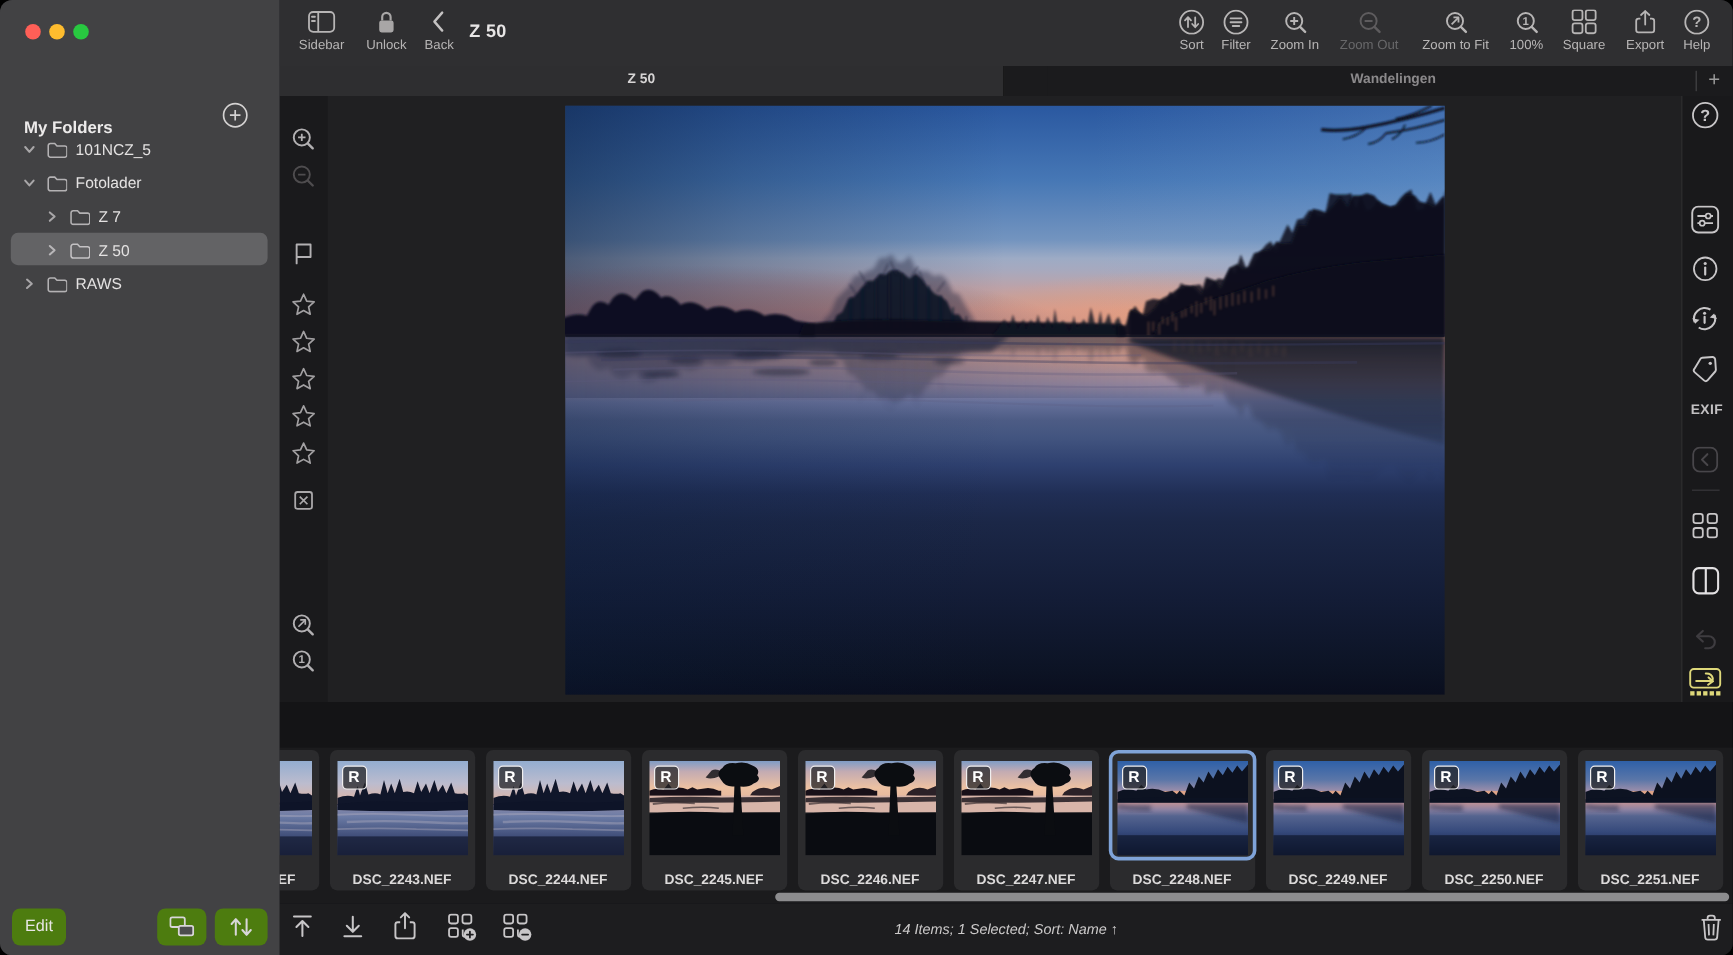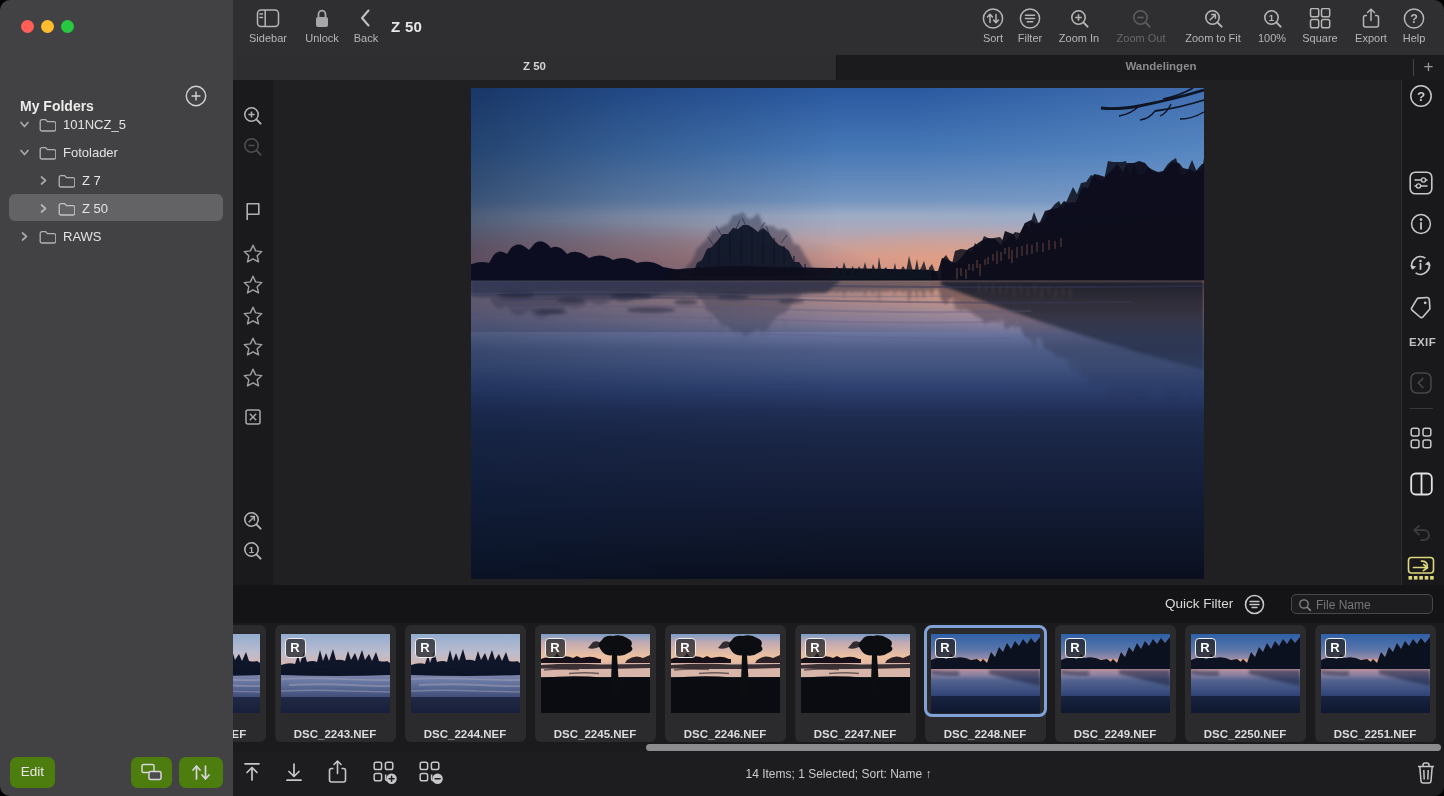--- a/index.html
+++ b/index.html
@@ -58,21 +58,21 @@
   .cell { position:absolute; top:2px; width:121px; height:117px; background:#2b2b2d; border-radius:6px; }
   .cell .thumb { position:absolute; left:6px; top:9px; width:109px; height:79px; overflow:hidden; }
   .cell .fname { position:absolute; left:0; top:103px; width:121px; text-align:center;
                  font-size:11.5px; font-weight:bold; color:#dcdada; }
   .rbadge { position:absolute; left:4px; top:4px; width:21px; height:20px; border:1.8px solid #f0eeee;
             border-radius:4px; background:rgba(35,35,38,.75); color:#fff; font-size:13px; font-weight:bold;
             text-align:center; line-height:17px; z-index:3;}
   .hscroll { position:absolute; left:413px; top:121px; width:795px; height:7px; background:#8c8c8e; border-radius:4px; }
 
   
-  .bottom { position:absolute; left:233px; top:753px; width:1211px; height:43px; background:#1d1d1f; }
+  .bottom { position:absolute; left:233px; top:753px; width:1211px; height:43px; background:#1d1d1f;font-style:italic; }
   .bstat { position:absolute; left:0; top:14px; width:1211px; text-align:center; font-size:12px; color:#cccaca; }
 
   
   .ebtn { position:absolute; background:#4d7c0f; border-radius:7px; }
 </style>
 </head>
 <body>
 <div class="win">
 
   <div class="sidebar">
@@ -525,34 +525,20 @@
         <g fill="#ded87a">
           <rect x="1.5" y="22" width="3.6" height="3.6"></rect>
           <rect x="6.9" y="22" width="3.6" height="3.6"></rect>
           <rect x="12.3" y="22" width="3.6" height="3.6"></rect>
           <rect x="17.7" y="22" width="3.6" height="3.6"></rect>
           <rect x="23.1" y="22" width="3.6" height="3.6"></rect>
         </g>
       </svg>
   </div>
 
-  <div class="qf">
-    <span class="qlabel">Quick Filter</span>
-    <svg class="abs" style="left:1011px; top:9px;" width="21" height="21" viewBox="0 0 21 21">
-        <circle cx="10.5" cy="10.5" r="9" fill="none" stroke="#c8c6c8" stroke-width="1.6"></circle>
-        <path d="M6 7.6 h9 M6 10.6 h9 M8 13.6 h5" stroke="#c8c6c8" stroke-width="1.5" stroke-linecap="round"></path>
-      </svg>
-    <div class="searchbox">
-      <svg class="abs" style="left:6px; top:3px;" width="14" height="14" viewBox="0 0 14 14">
-          <circle cx="6" cy="6" r="4.2" fill="none" stroke="#8a888a" stroke-width="1.3"></circle>
-          <path d="M9.2 9.2 L12.4 12.4" stroke="#8a888a" stroke-width="1.5" stroke-linecap="round"></path>
-        </svg>
-      <span class="ph">File Name</span>
-    </div>
-  </div>
 
   <svg width="0" height="0" style="position:absolute">
     <defs>
       <linearGradient id="taSky" x1="0" y1="0" x2="0" y2="1">
         <stop offset="0" stop-color="#93add0"></stop>
           <stop offset=".5" stop-color="#bcbcce"></stop>
           <stop offset=".85" stop-color="#d9b6ab"></stop>
           <stop offset="1" stop-color="#c7a096"></stop>
       </linearGradient>
       <linearGradient id="taWater" x1="0" y1="0" x2="0" y2="1">

